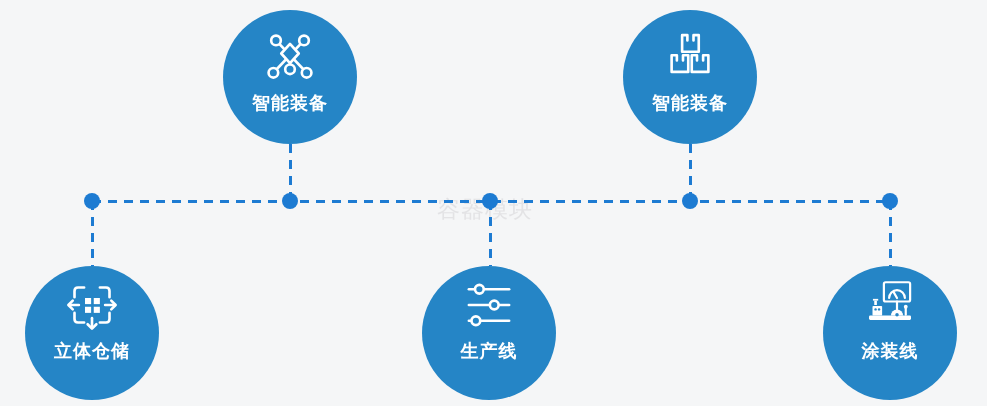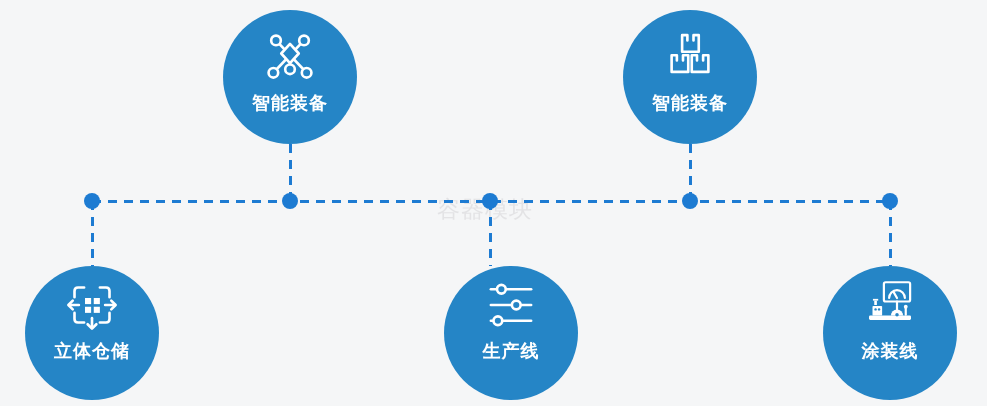--- a/index.html
+++ b/index.html
@@ -72,21 +72,21 @@
     border-radius: 50%;
     background: var(--circle);
     display: flex;
     flex-direction: column;
     align-items: center;
     z-index: 3;
   }
   .n1 { left: 223px; top: 10px; }
   .n2 { left: 623px; top: 10px; }
   .n3 { left: 25px;  top: 266px; }
-  .n4 { left: 444px; top: 266px; text-align: center; }
+  .n4 { left: 422px; top: 266px; text-align: center; }
   .n5 { left: 823px; top: 266px; }
   .node svg { width: 56px; height: 56px; }
   .node.top svg { margin-top: 19px; }
   .node.bottom svg { margin-top: 11px; }
   .label {
     margin-top: 6px;
     color: var(--label);
     font-size: 18px;
     font-weight: bold;
     letter-spacing: 1px;

